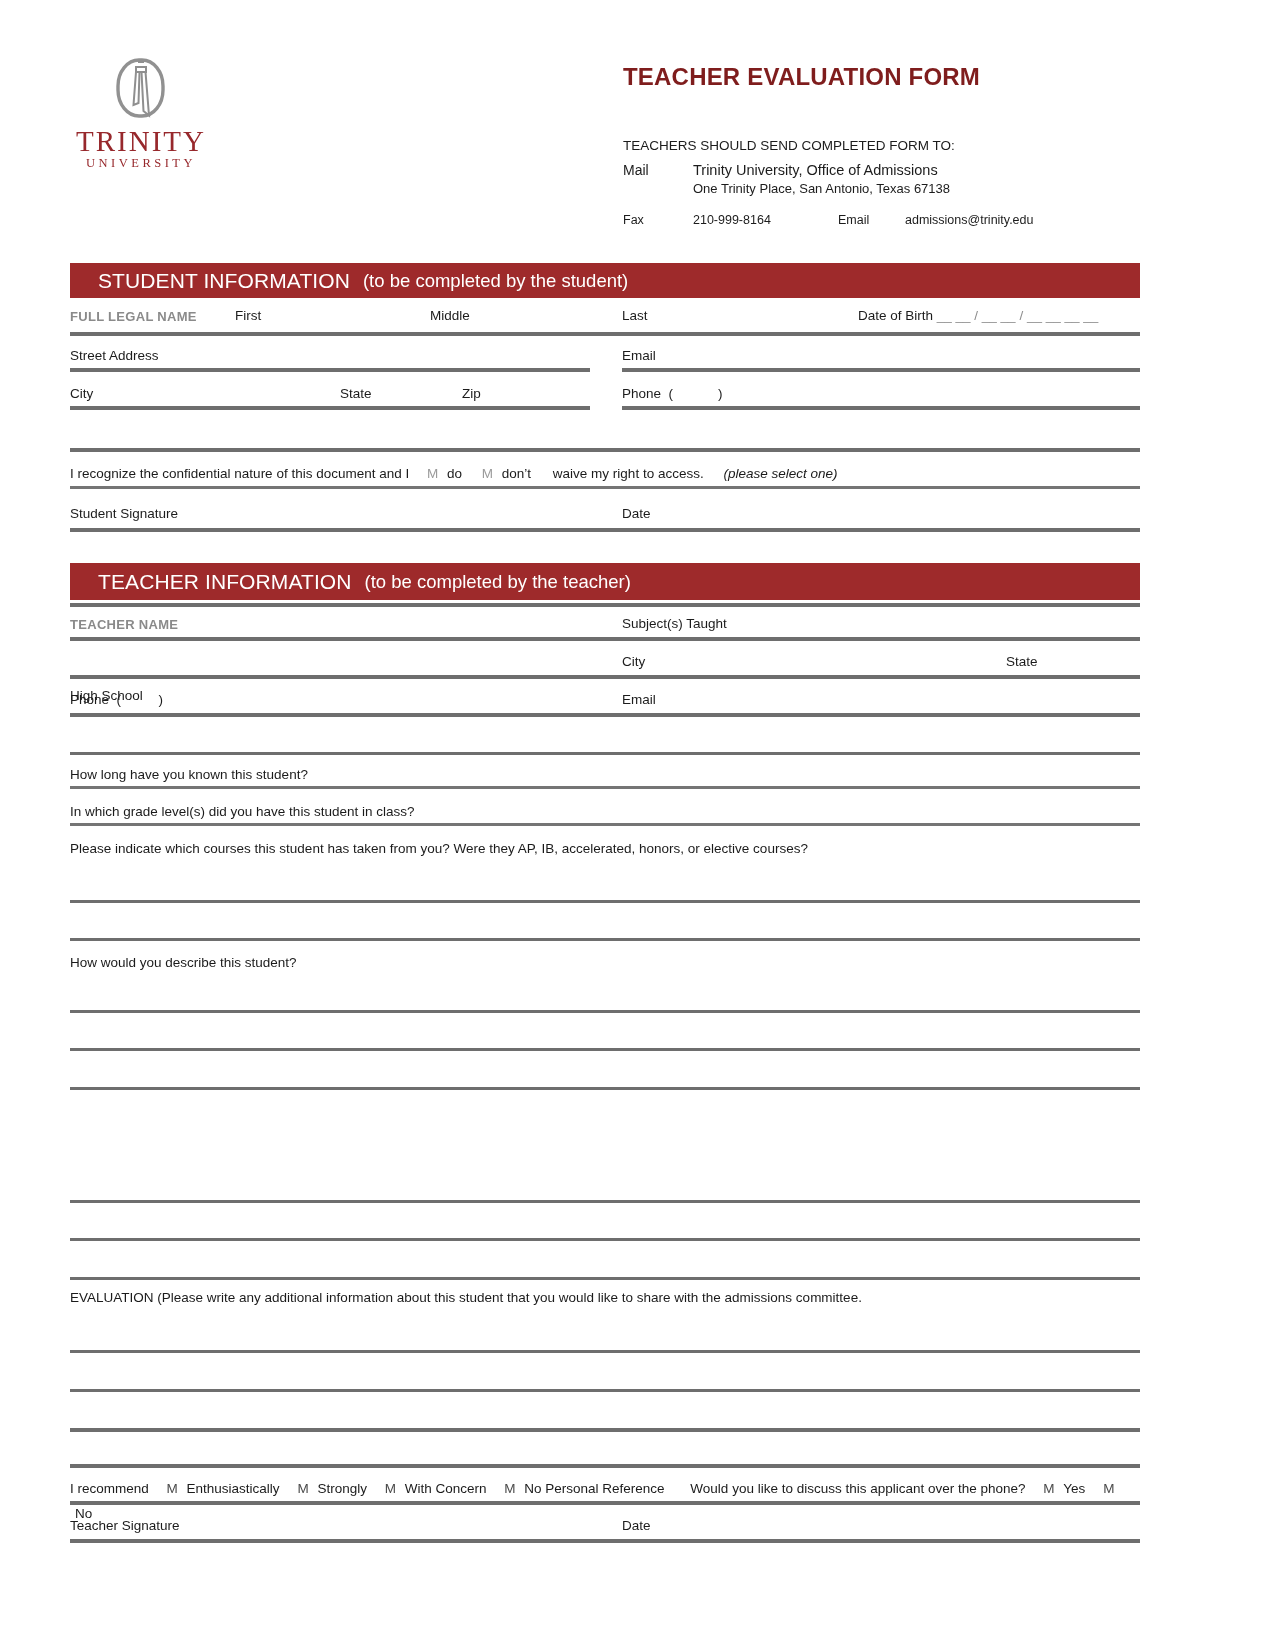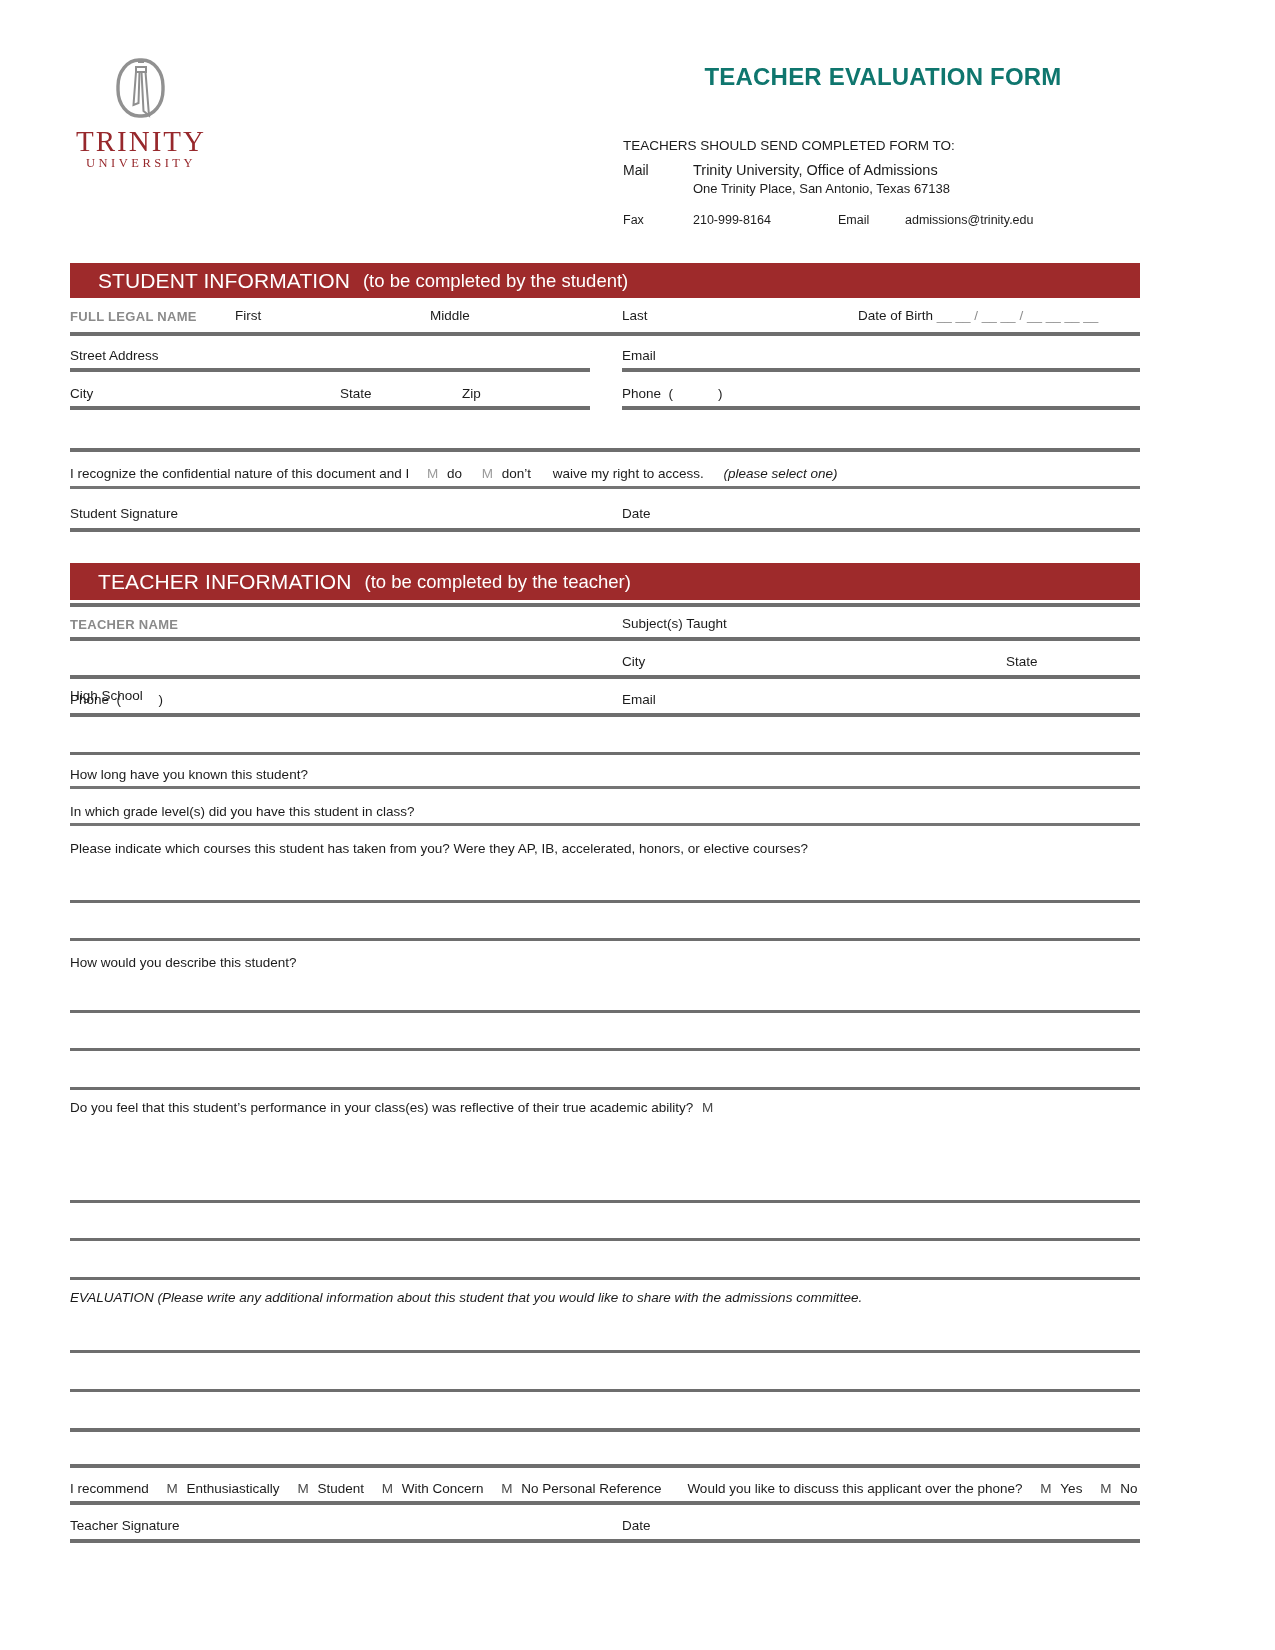--- a/index.html
+++ b/index.html
@@ -12,21 +12,21 @@
     margin:0 auto;
     overflow:hidden;
   }
   .abs{position:absolute;}
 
   
   .logo-block{left:75px;top:58px;width:132px;text-align:center;}
   .logo-word{font-family:"Liberation Serif", serif;color:#97282c;font-size:29px;letter-spacing:2px;line-height:30px;margin-top:2px;}
   .logo-sub{font-family:"Liberation Serif", serif;color:#97282c;font-size:12.5px;letter-spacing:3.5px;line-height:15px;}
   .head-right{left:623px;top:63px;width:520px;}
-  .form-title{color:#0f766e;font-size:24px;font-weight:bold;letter-spacing:0.2px;text-align:center;}
+  .form-title{color:#7f1d1d;font-size:24px;font-weight:bold;letter-spacing:0.2px;}
   .send-to{font-size:13.5px;margin-top:47px;}
   .hrow{display:flex;font-size:14px;margin-top:9px;}
   .hlabel{width:70px;flex:0 0 70px;}
   .hval{font-size:14.5px;}
   .haddr{font-size:13px;margin-left:70px;margin-top:3px;}
   .hrow2{display:flex;font-size:12.5px;margin-top:17px;}
   .hval2{width:145px;flex:0 0 145px;}
   .hlabel2{width:67px;flex:0 0 67px;}
 
   
@@ -188,47 +188,41 @@
   <div class="abs rule h3" style="top:900px;"></div>
   <div class="abs rule h3" style="top:938px;"></div>
 
   <div class="row" style="top:952px;height:22px;">
     <span class="q" style="line-height:22px;">How would you describe this student?</span>
   </div>
   <div class="abs rule h3" style="top:1010px;"></div>
   <div class="abs rule h3" style="top:1048px;"></div>
   <div class="abs rule h3" style="top:1087px;"></div>
 
-  <div class="row" style="top:1097px;height:22px;">
-    <span class="q" style="line-height:22px;">
-      <span>Do you feel that this student’s performance in your class(es) was reflective of their true academic ability?</span>
-      <span class="m-dark sp5">M</span>
-    </span>
-  </div>
 
   <div class="abs rule h3" style="top:1200px;"></div>
   <div class="abs rule h3" style="top:1238px;"></div>
   <div class="abs rule h3" style="top:1277px;"></div>
 
-  <div class="row" style="top:1287px;height:22px;font-style:italic;">
+  <div class="row" style="top:1287px;height:22px;">
     <span class="q" style="line-height:22px;">EVALUATION (Please write any additional information about this student that you would like to share with the admissions committee.</span>
   </div>
   <div class="abs rule h3" style="top:1350px;"></div>
   <div class="abs rule h3" style="top:1389px;"></div>
 
   <div class="abs rule h4" style="top:1428px;"></div>
   <div class="abs rule h4" style="top:1464px;"></div>
 
   <div class="row bb4" style="top:1476px;height:25px;">
     <span class="q" style="line-height:25px;">
       <span>I recommend</span>
       <span class="m-dark sp14">M</span>
       <span class="sp5">Enthusiastically</span>
       <span class="m-dark sp14">M</span>
-      <span class="sp5">Student</span>
+      <span class="sp5">Strongly</span>
       <span class="m-dark sp14">M</span>
       <span class="sp5">With Concern</span>
       <span class="m-dark sp14">M</span>
       <span class="sp5">No Personal Reference</span>
       <span class="sp22">Would you like to discuss this applicant over the phone?</span>
       <span class="m-dark sp14">M</span>
       <span class="sp5">Yes</span>
       <span class="m-dark sp14">M</span>
       <span class="sp5">No</span>
     </span>

